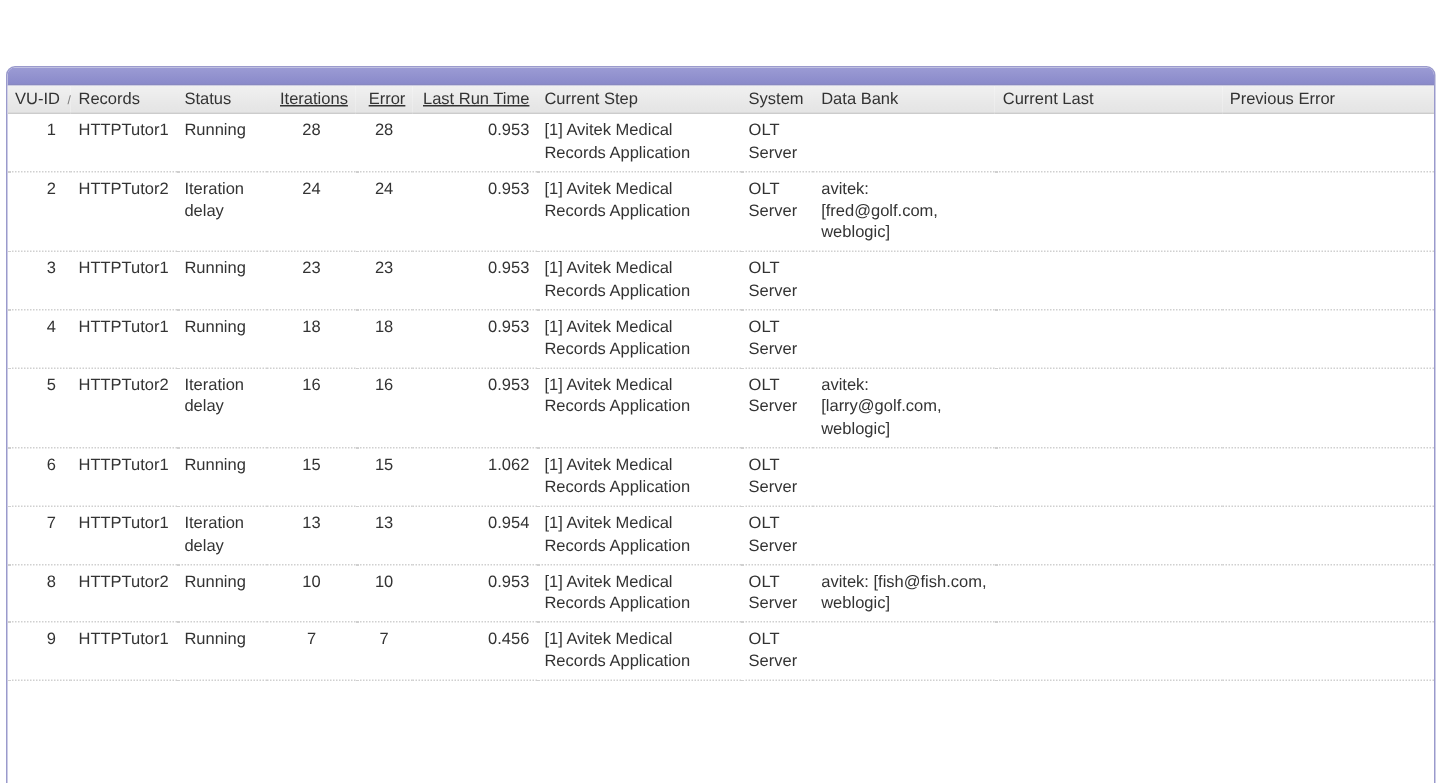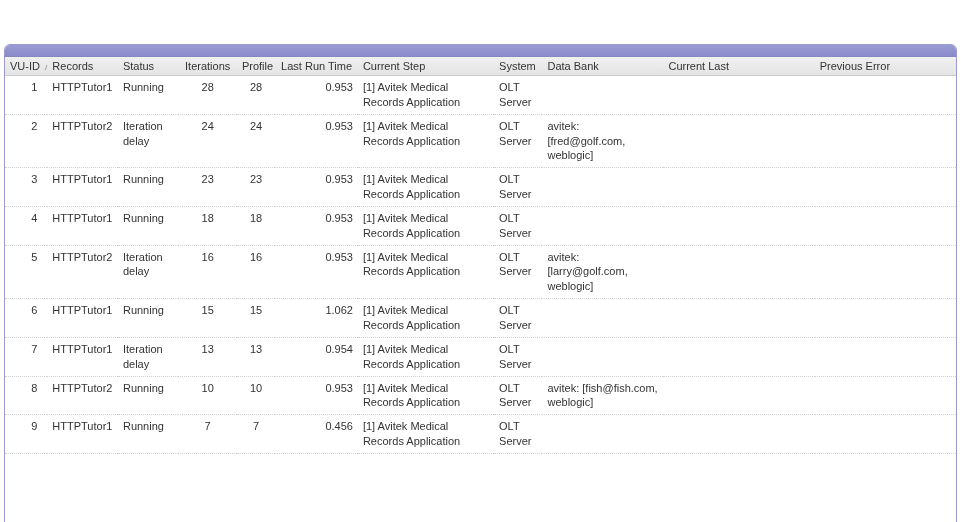--- a/index.html
+++ b/index.html
@@ -64,21 +64,21 @@
     .col-status { width: 60px; }
     .col-iter { width: 58px; text-align: center;}
     .col-failed { width: 38px; text-align: center;}
     .col-lastrun { width: 82px; text-align: right;}
     .col-step { width: 135px; }
     .col-system { width: 48px; }
     .col-databank { width: 120px; }
     .col-curerr { width: 150px; }
     .col-preverr { width: 140px; }
     th.col-vuid { text-align: left; padding-right:5px;}
-    th.col-iter, th.col-failed, th.col-lastrun { text-align: center; }
+    th.col-iter, th.col-failed, th.col-lastrun { text-align: right; text-decoration: underline; }
     .panel-bottom-bar {
       height: 16px;
       background: linear-gradient(to bottom, #eeeeee 0%, #dcdcdc 100%);
       border-top: 1px solid #cccccc;
       border-radius: 0 0 5px 5px;
     }
   </style>
 </head>
 <body>
 
@@ -89,21 +89,21 @@
     <table>
       <thead>
         <tr>
           <th class="col-vuid">
             <span>VU-ID</span>
             <span class="sort-ind">/</span>
           </th>
           <th class="col-profile"><span>Records</span></th>
           <th class="col-status"><span>Status</span></th>
           <th class="col-iter"><span>Iterations</span></th>
-          <th class="col-failed"><span>Profile</span></th>
+          <th class="col-failed"><span>Error</span></th>
           <th class="col-lastrun"><span>Last Run Time</span></th>
           <th class="col-step"><span>Current Step</span></th>
           <th class="col-system"><span>System</span></th>
           <th class="col-databank"><span>Data Bank</span></th>
           <th class="col-curerr"><span>Current Last</span></th>
           <th class="col-preverr"><span>Previous Error</span></th>
         </tr>
       </thead>
       <tbody id="vu-tbody">
       <tr>

